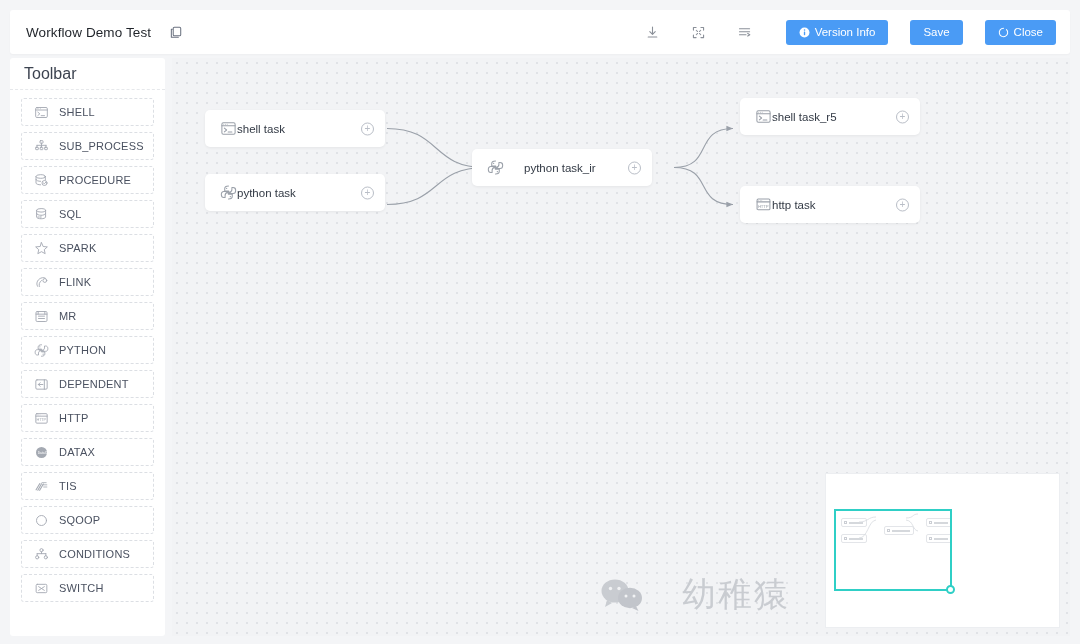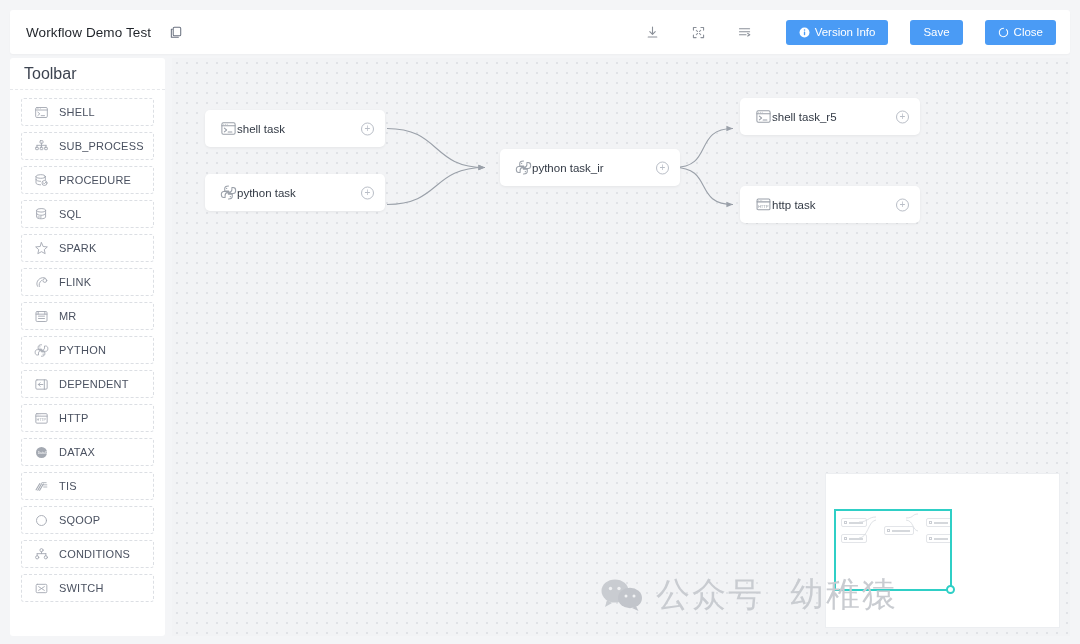--- a/index.html
+++ b/index.html
@@ -404,21 +404,21 @@
             <svg width="17" height="17" viewBox="0 0 18 18">
               <path d="M9 2.1 C6.3 2.1 5 3.1 5 5 L5 7.3 L9.2 7.3 L9.2 8 L4.1 8 C2.3 8 1.4 9.2 1.4 11.2 C1.4 13.2 2.3 14.4 4.1 14.4 L5.4 14.4 L5.4 12.1 C5.4 10.4 6.6 9.3 8.3 9.3 L11.4 9.3" fill="none" stroke="#9aa0a9" stroke-width="1.1" stroke-linecap="round" stroke-linejoin="round"></path>
               <path d="M9 15.9 C11.7 15.9 13 14.9 13 13 L13 10.7 L8.8 10.7 L8.8 10 L13.9 10 C15.7 10 16.6 8.8 16.6 6.8 C16.6 4.8 15.7 3.6 13.9 3.6 L12.6 3.6 L12.6 5.9 C12.6 7.6 11.4 8.7 9.7 8.7 L6.6 8.7" fill="none" stroke="#9aa0a9" stroke-width="1.1" stroke-linecap="round" stroke-linejoin="round"></path>
               <circle cx="7" cy="4.6" r=".75" fill="#9aa0a9"></circle>
               <circle cx="11" cy="13.4" r=".75" fill="#9aa0a9"></circle>
             </svg>
           </span>
           <span class="node-lbl">python task</span>
           <span class="node-port">+</span>
         </div>
-        <div class="node" style="left: 328px; top: 91px;">
+        <div class="node" style="left: 300px; top: 91px; gap: 20px;">
           <span class="node-ico">
             <svg width="17" height="17" viewBox="0 0 18 18">
               <path d="M9 2.1 C6.3 2.1 5 3.1 5 5 L5 7.3 L9.2 7.3 L9.2 8 L4.1 8 C2.3 8 1.4 9.2 1.4 11.2 C1.4 13.2 2.3 14.4 4.1 14.4 L5.4 14.4 L5.4 12.1 C5.4 10.4 6.6 9.3 8.3 9.3 L11.4 9.3" fill="none" stroke="#9aa0a9" stroke-width="1.1" stroke-linecap="round" stroke-linejoin="round"></path>
               <path d="M9 15.9 C11.7 15.9 13 14.9 13 13 L13 10.7 L8.8 10.7 L8.8 10 L13.9 10 C15.7 10 16.6 8.8 16.6 6.8 C16.6 4.8 15.7 3.6 13.9 3.6 L12.6 3.6 L12.6 5.9 C12.6 7.6 11.4 8.7 9.7 8.7 L6.6 8.7" fill="none" stroke="#9aa0a9" stroke-width="1.1" stroke-linecap="round" stroke-linejoin="round"></path>
               <circle cx="7" cy="4.6" r=".75" fill="#9aa0a9"></circle>
               <circle cx="11" cy="13.4" r=".75" fill="#9aa0a9"></circle>
             </svg>
           </span>
           <span class="node-lbl">python task_ir</span>
           <span class="node-port">+</span>
@@ -497,18 +497,17 @@
         <ellipse cx="15" cy="13" rx="13.5" ry="11.5" fill="#c9ccd1"></ellipse>
         <path d="M7 22 L5 29 L12 25 z" fill="#c9ccd1"></path>
         <ellipse cx="30" cy="20" rx="12" ry="10.2" fill="#c2c5cb"></ellipse>
         <path d="M36 28 L38.5 33 L32 30 z" fill="#c2c5cb"></path>
         <circle cx="10.5" cy="10.5" r="1.7" fill="#f1f2f4"></circle>
         <circle cx="19" cy="10.5" r="1.7" fill="#f1f2f4"></circle>
         <circle cx="26" cy="18" r="1.5" fill="#f1f2f4"></circle>
         <circle cx="34" cy="18" r="1.5" fill="#f1f2f4"></circle>
       </svg>
     </span>
-    <span class="wm-text">公众号</span>
     <span class="wm-gap"></span>
     <span class="wm-text">幼稚猿</span>
   </div>
 
 </div>
 
 </body></html>

